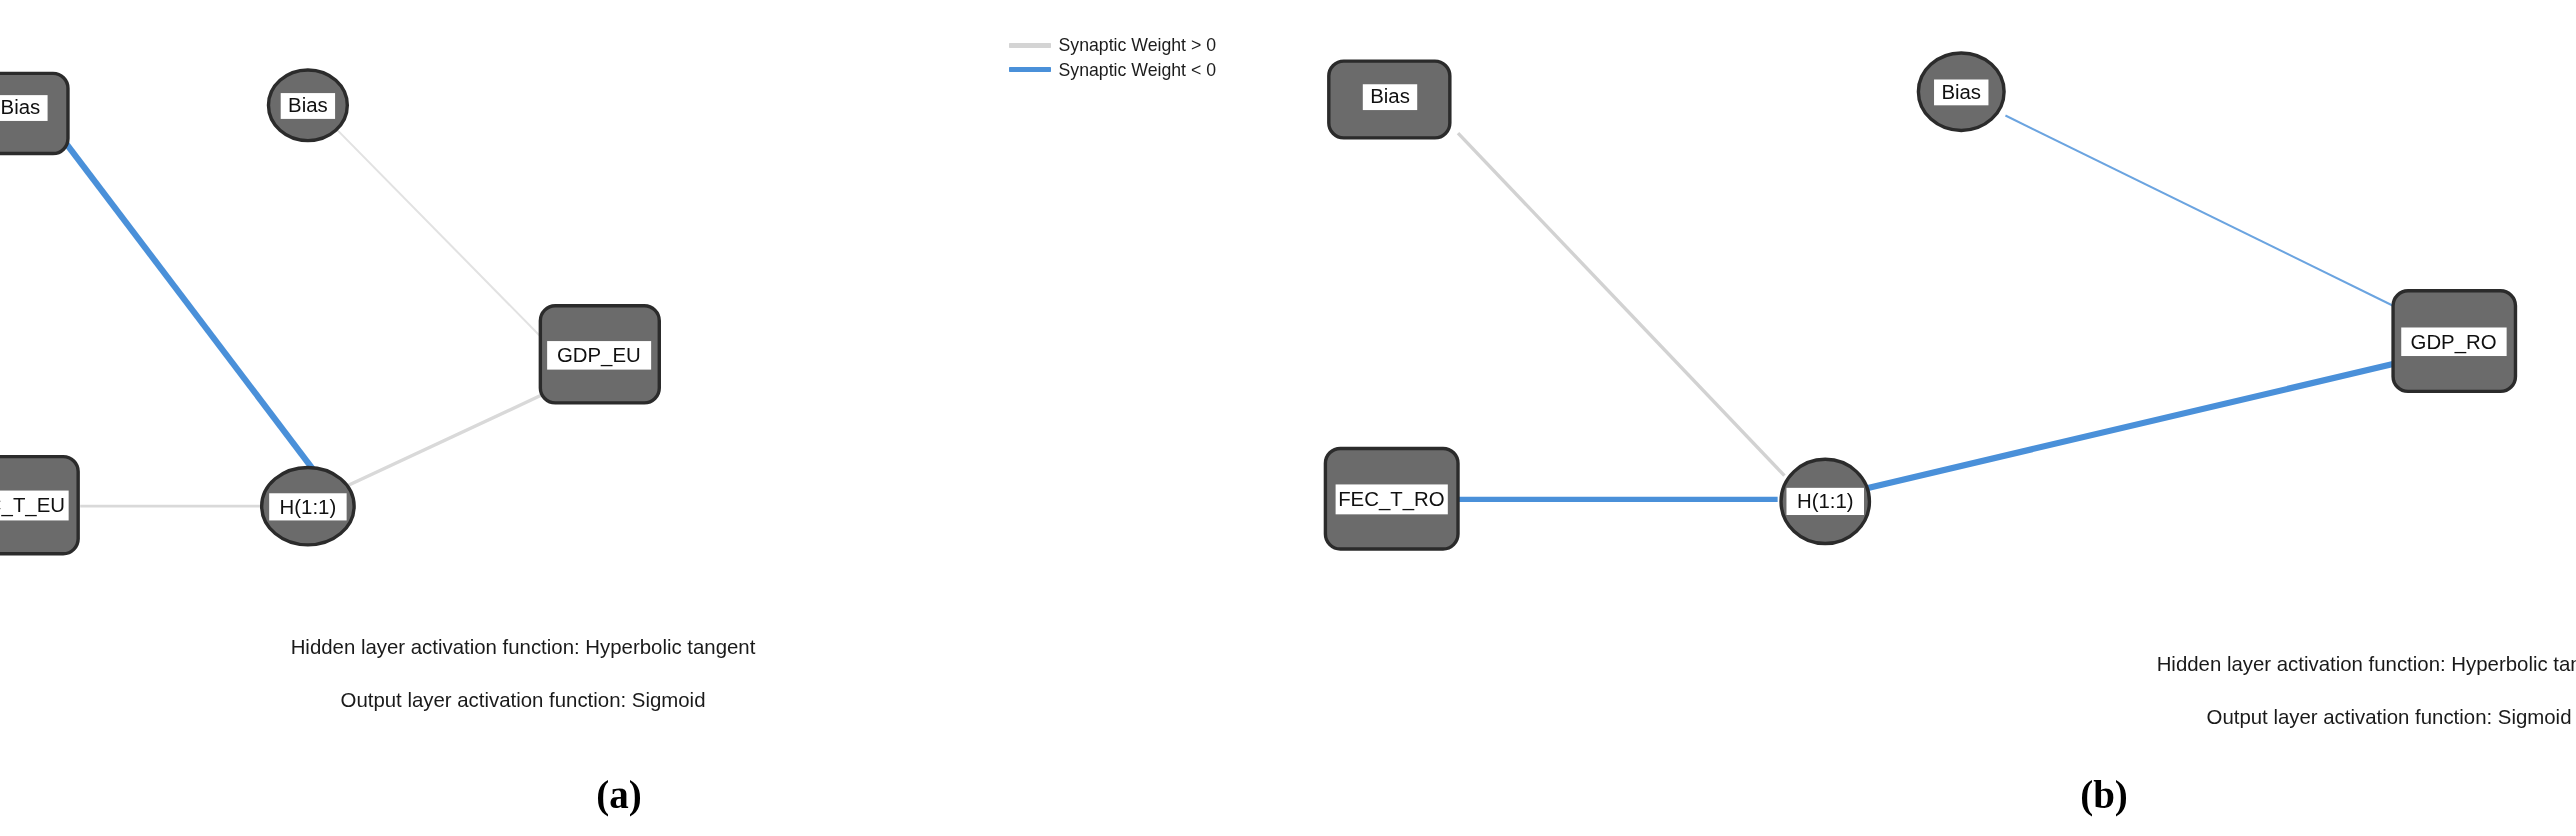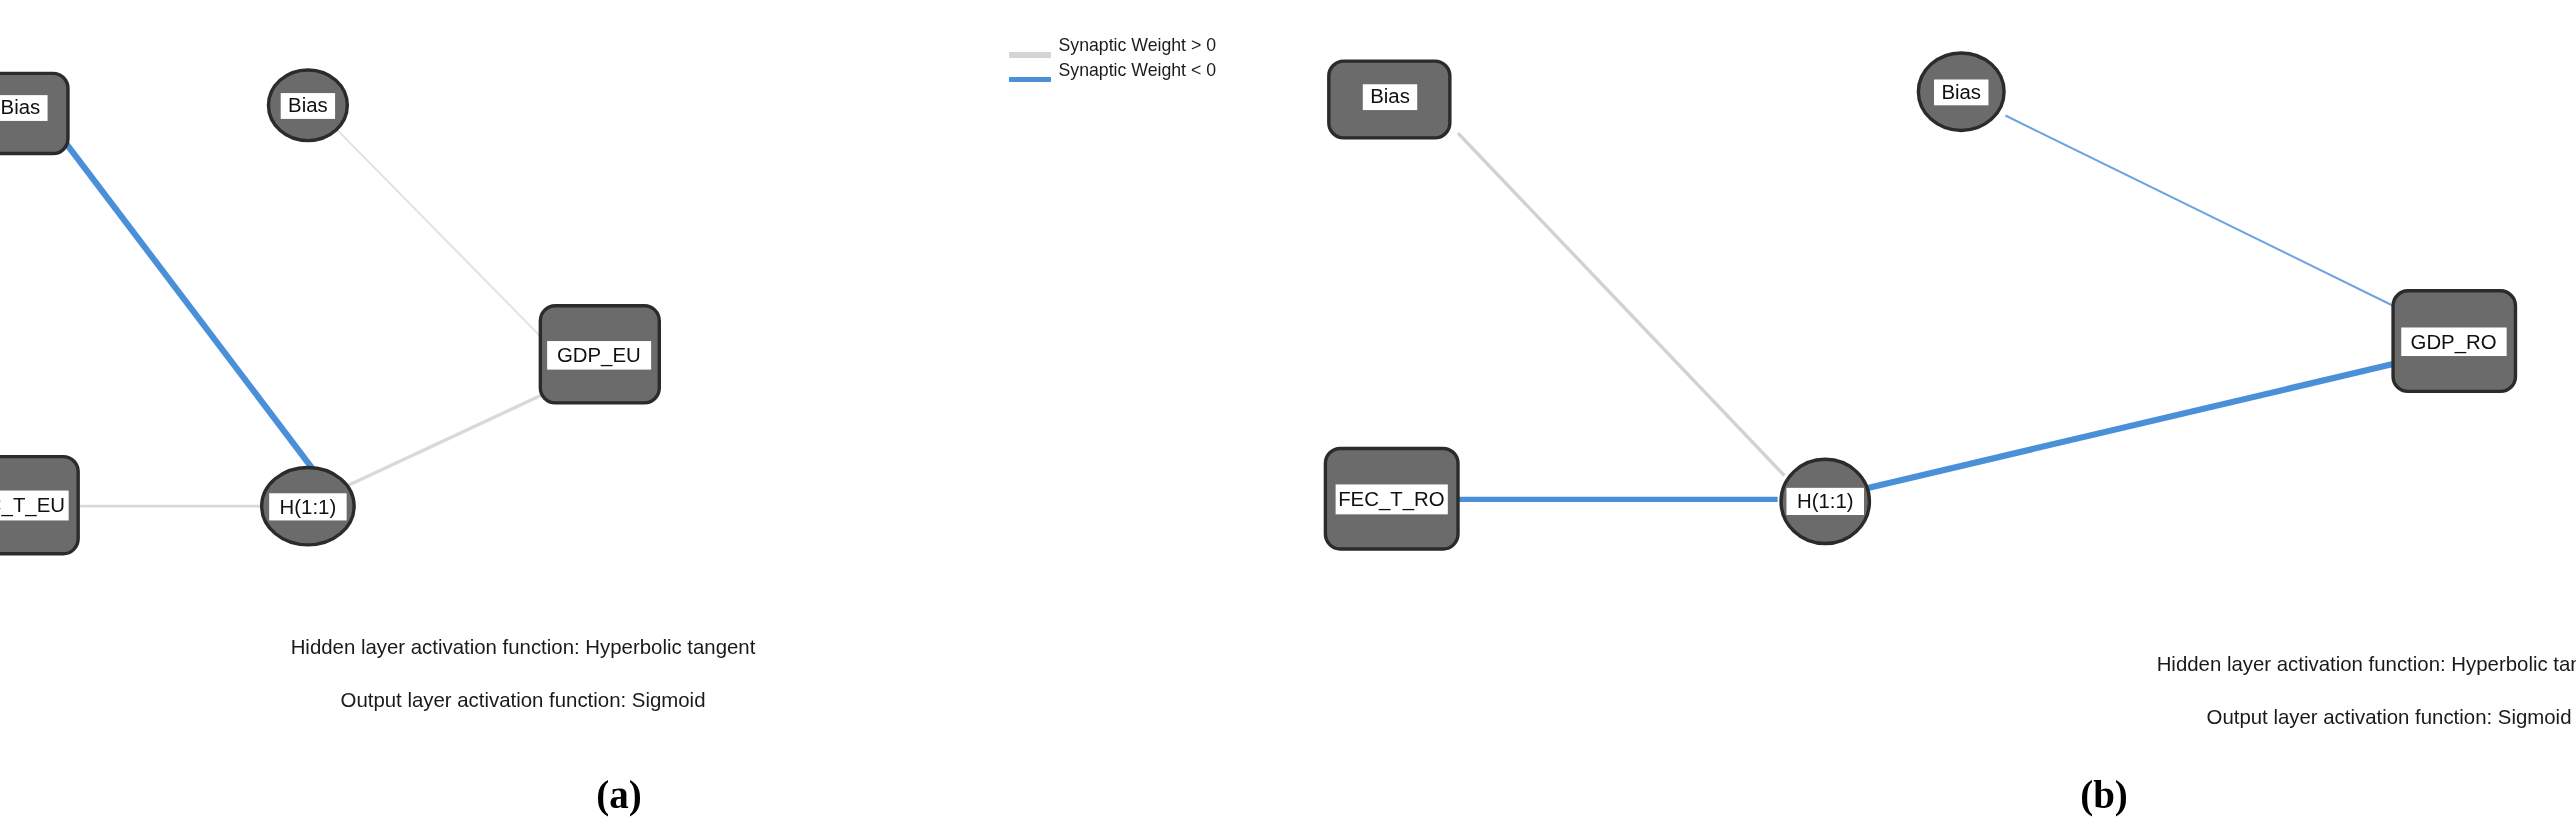--- a/index.html
+++ b/index.html
@@ -48,21 +48,21 @@
   .legend {
     position: absolute;
     font-family: "Liberation Sans", sans-serif;
     font-size: 17.7px;
     color: #1c1c1c;
     line-height: 1.38;
     white-space: nowrap;
   }
   .legend-row {
     display: flex;
-    align-items: flex-end;
+    align-items: center;
     height: 24.5px;
   }
   .legend-swatch {
     width: 42px;
     height: 5.4px;
     margin-right: 7.5px;
     flex: 0 0 auto;
     border-radius: 0.7px;
   }
   #legend-a { left: 1009px; top: 33px; }

